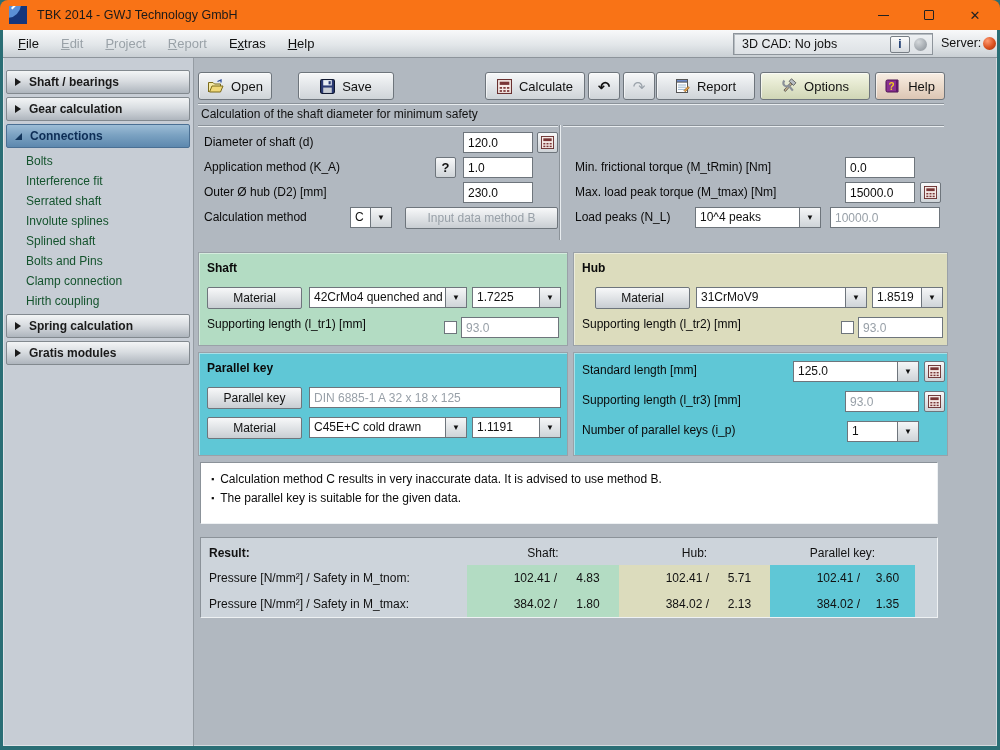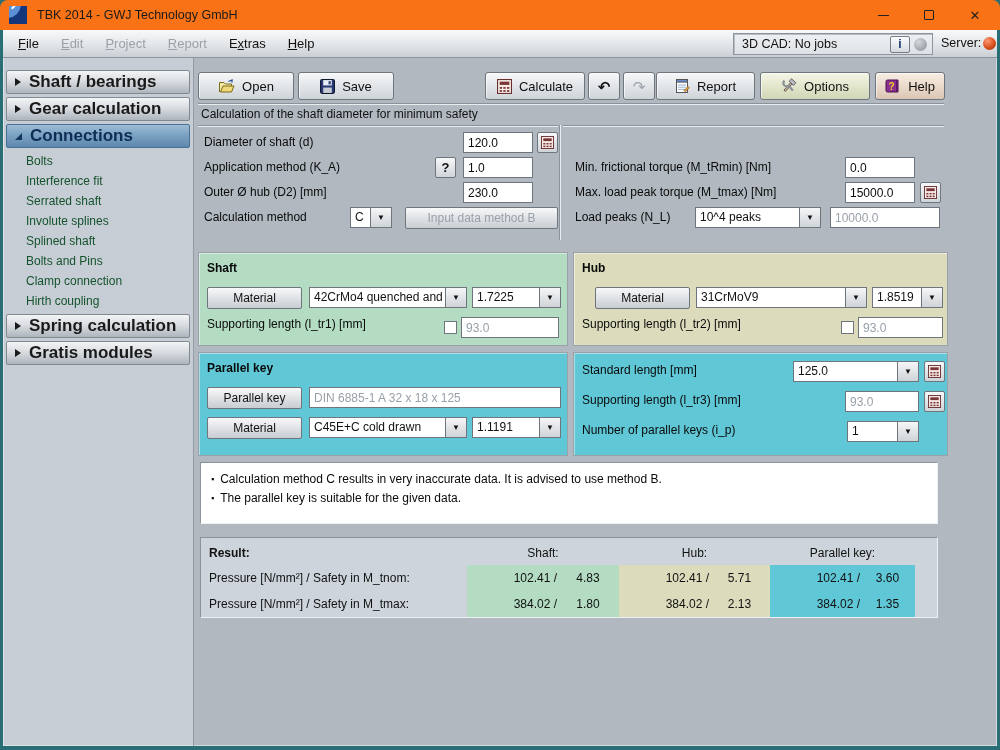--- a/index.html
+++ b/index.html
@@ -65,21 +65,21 @@
   .content { position:absolute; top:58px; left:3px; right:3px; bottom:4px; display:flex; }
   .sidebar {
     width:191px; flex:none; background:#c7cdd5; border-right:1px solid #959ca3;
     padding-top:12px; position:relative;
     box-shadow:inset 1px -1px 0 #dfe3e7;
   }
   .acc {
     height:24px; margin:0 3px 3px 3px; border:1px solid #82898f; border-radius:2px;
     background:linear-gradient(#f3f5f6 0%, #d9dde1 45%, #aeb5bd 100%);
     display:flex; align-items:center; padding-left:8px; gap:8px;
-    font-weight:bold; font-size:17px; color:#1a1a1a;
+    font-weight:bold; font-size:12px; color:#1a1a1a;
   }
   .acc.active {
     background:linear-gradient(#9dbdd6 0%, #7ba2c2 45%, #5d88ae 100%);
     border-color:#4a6f93; color:#0d2d55;
   }
   .tri-r { width:0; height:0; border-top:4px solid transparent; border-bottom:4px solid transparent; border-left:6px solid #1a1a1a; }
   .tri-e { width:0; height:0; border-left:7px solid transparent; border-bottom:7px solid #13365c; }
   .sitem { height:20px; line-height:20px; margin:0 3px; padding-left:20px; font-size:12px; color:#14532d; }
   .sitem.selected { background:#1d4f97; color:#fff; font-weight:bold; }
   .sitem-gap { height:3px; }
@@ -231,21 +231,21 @@
       <span>Spring calculation</span>
     </div>
     <div class="acc">
       <span class="tri-r"></span>
       <span>Gratis modules</span>
     </div>
   </div>
 
   <div class="main">
 
-    <button class="tbtn" style="left:4px;width:96px">
+    <button class="tbtn" style="left:4px;width:74px">
       <svg width="17" height="15" viewBox="0 0 17 15">
           <path d="M1.5 13 L1.5 3.5 L6 3.5 L7.5 5 L13.5 5 L13.5 7" fill="#f5e9a8" stroke="#7a6a1a"></path>
           <path d="M2.5 13 L5 7 L16 7 L13.5 13 Z" fill="#f0d878" stroke="#7a6a1a"></path>
           <path d="M10.5 2.5 L14 1 L14 3.5" fill="none" stroke="#2a4a9a" stroke-width="1.3"></path>
         </svg>
       <span>Open</span>
     </button>
     <button class="tbtn" style="left:104px;width:96px">
       <svg width="15" height="15" viewBox="0 0 14 14">
           <rect x="0.5" y="0.5" width="13" height="13" rx="1.5" fill="#2a3a74" stroke="#101830"></rect>

